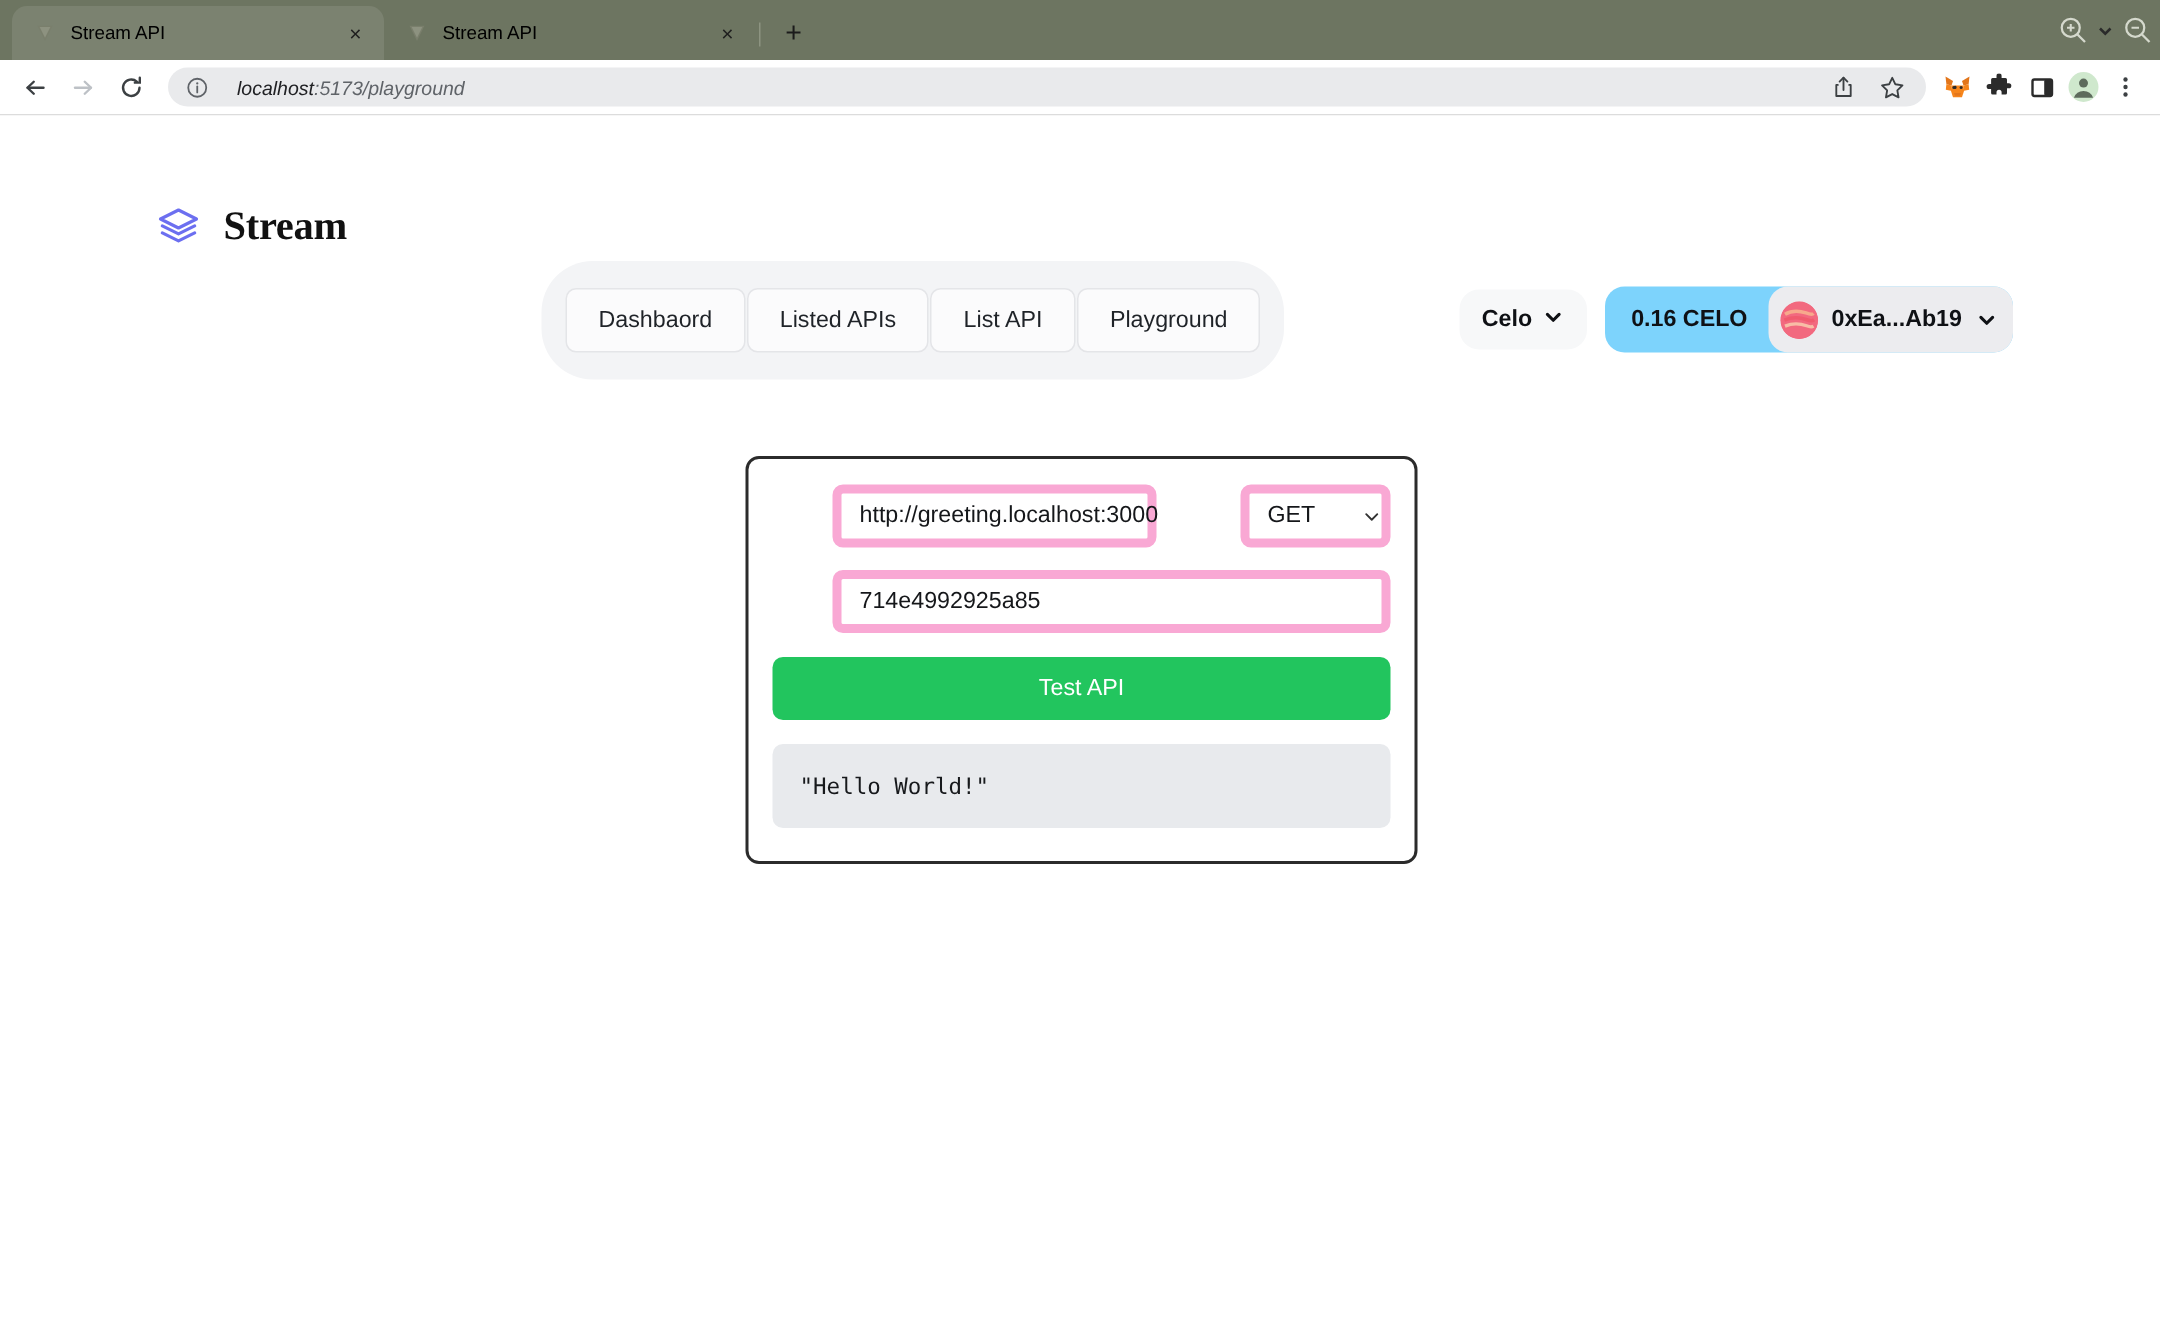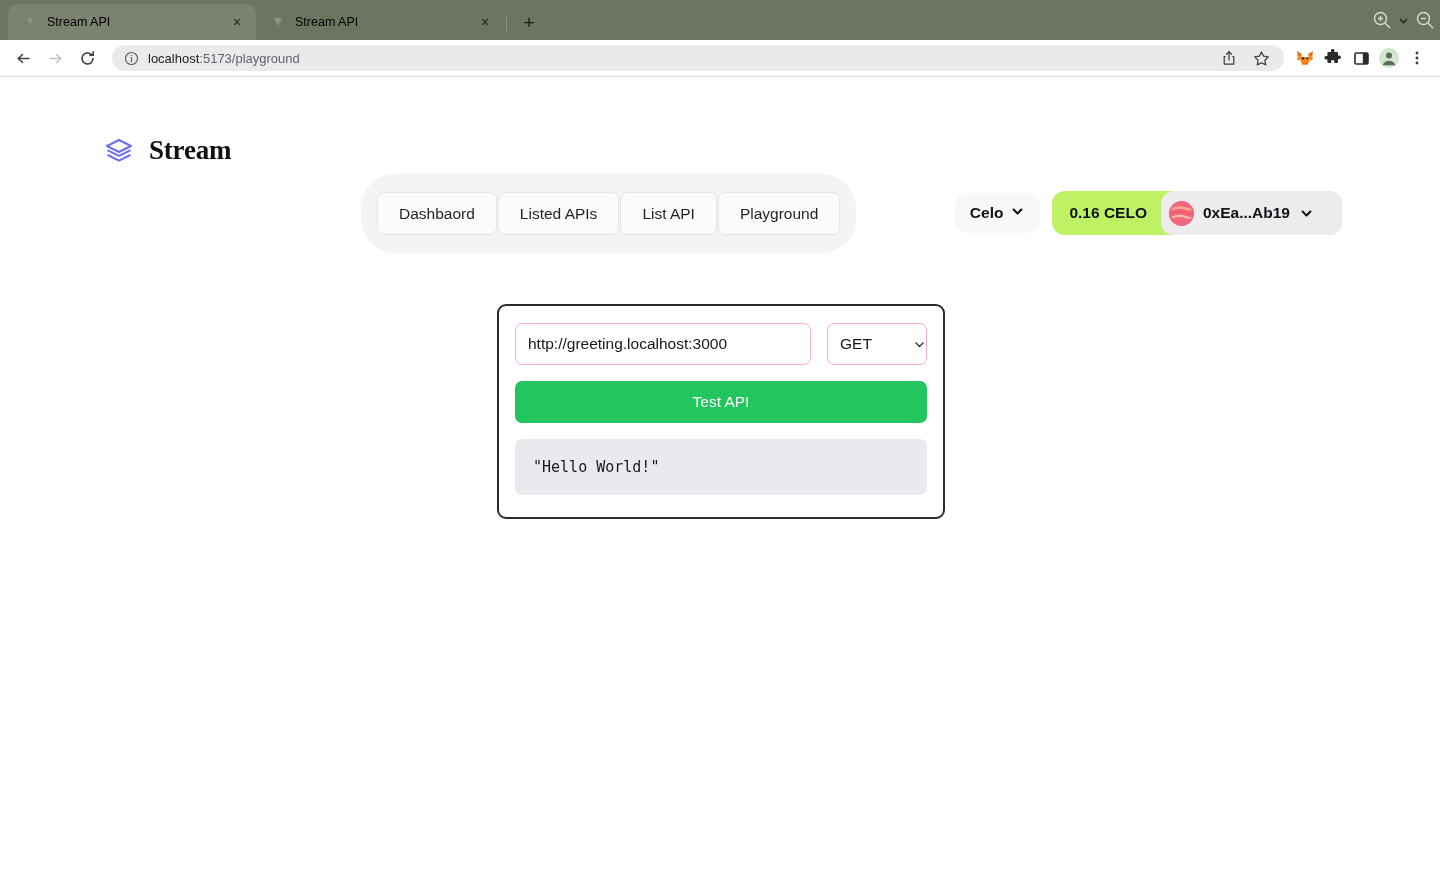--- a/index.html
+++ b/index.html
@@ -101,22 +101,23 @@
   .nav-btn.disabled { color: #bdc1c6; }
   .omnibox {
     flex: 1 1 auto;
     height: 26px;
     background: #e9eaec;
     border-radius: 13px;
     display: flex;
     align-items: center;
     padding: 0 6px 0 12px;
     margin: 0 6px 0 8px;
-    gap: 9px;
+    gap: 19px;
     min-width: 0;
+    font-style: italic;
   }
   .omni-url {
     font-size: 13px;
     color: #5f6368;
     white-space: nowrap;
     overflow: hidden;
     text-overflow: ellipsis;
   }
   .omni-url b { color: #202124; font-weight: 400; }
   .omni-actions { margin-left: auto; display: flex; align-items: center; gap: 6px; padding-right: 4px; }
@@ -185,39 +186,39 @@
     border-radius: 13px;
     padding: 11px 15px;
     display: flex;
     align-items: flex-start;
     gap: 7px;
     font-size: 15.5px;
     font-weight: bold;
     color: #0f1115;
   }
   .acct-pill {
-    background: #bef264;
+    background: #7dd3fc;
     border-radius: 13px;
     display: flex;
     align-items: center;
     padding-left: 17px;
     gap: 14px;
     font-size: 15.5px;
     font-weight: bold;
     color: #0f1115;
     height: 44px;
   }
   .acct-inner {
     background: #ececef;
     border-radius: 13px;
     height: 44px;
     display: flex;
     align-items: center;
     gap: 9px;
-    padding: 0 28px 0 8px;
+    padding: 0 10px 0 8px;
   }
   .avatar {
     width: 25px; height: 25px;
     border-radius: 50%;
     background: #f2697f;
     overflow: hidden;
     flex: 0 0 25px;
   }
   .chev { display: inline-flex; align-items: center; }
 
@@ -227,29 +228,30 @@
     left: 497px;
     top: 227px;
     width: 448px;
     border: 2px solid #2b2b2b;
     border-radius: 9px;
     background: #fff;
     padding: 17px 16px 22px 16px;
   }
   .row1 { display: flex; gap: 16px; }
   .field {
-    border: 1px solid #f9a8d4;
+    border: 6px solid #f9a8d4;
     border-radius: 7px;
     background: #fff;
     height: 42px;
     display: flex;
     align-items: center;
     padding: 0 12px;
     font-size: 15.5px;
     color: #15171a;
+    margin-left: 40px;
   }
   .url-field { flex: 1 1 auto; min-width: 0; }
   .method-field {
     width: 100px;
     flex: 0 0 100px;
     justify-content: space-between;
     padding-right: 0;
   }
   .key-field { margin-top: 15px; height: 42px; }
   .testbtn {
@@ -476,20 +478,23 @@
         <div class="field method-field">
           <span>GET</span>
           <span class="chev">
             <svg width="13" height="13" viewBox="0 0 13 13" fill="none" stroke="#333" stroke-width="1.25" stroke-linecap="round" stroke-linejoin="round">
               <path d="M2.8 4.8 L6.5 8.5 L10.2 4.8"></path>
             </svg>
           </span>
         </div>
       </div>
 
+      <div class="field key-field">
+        <span title="Enter API key">714e4992925a85</span>
+      </div>
 
       <div class="testbtn">Test API</div>
 
       <div class="response">"Hello World!"</div>
     </div>
 
   </div>
 </div>
 
 </body></html>

